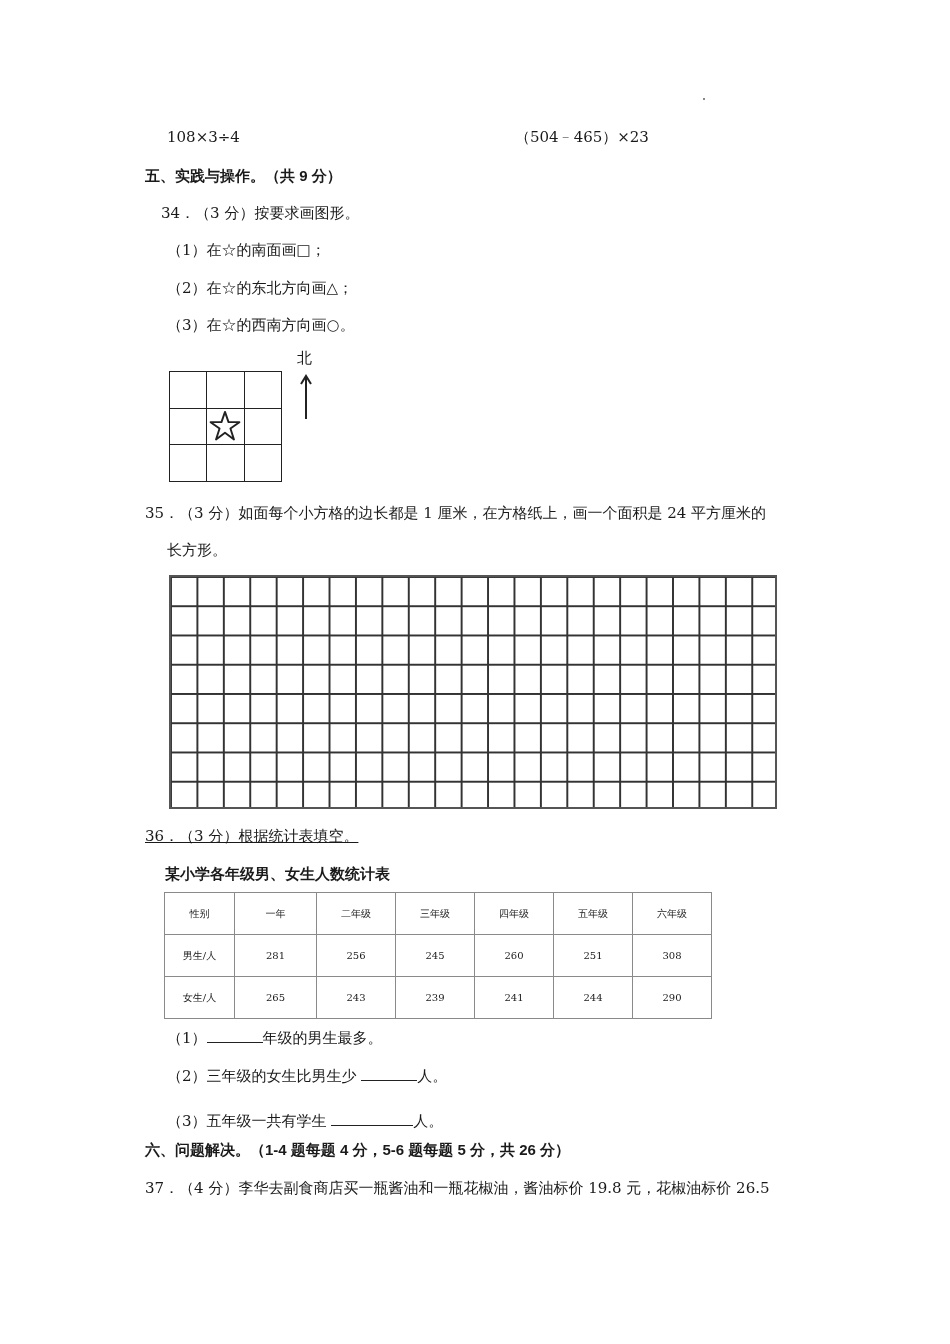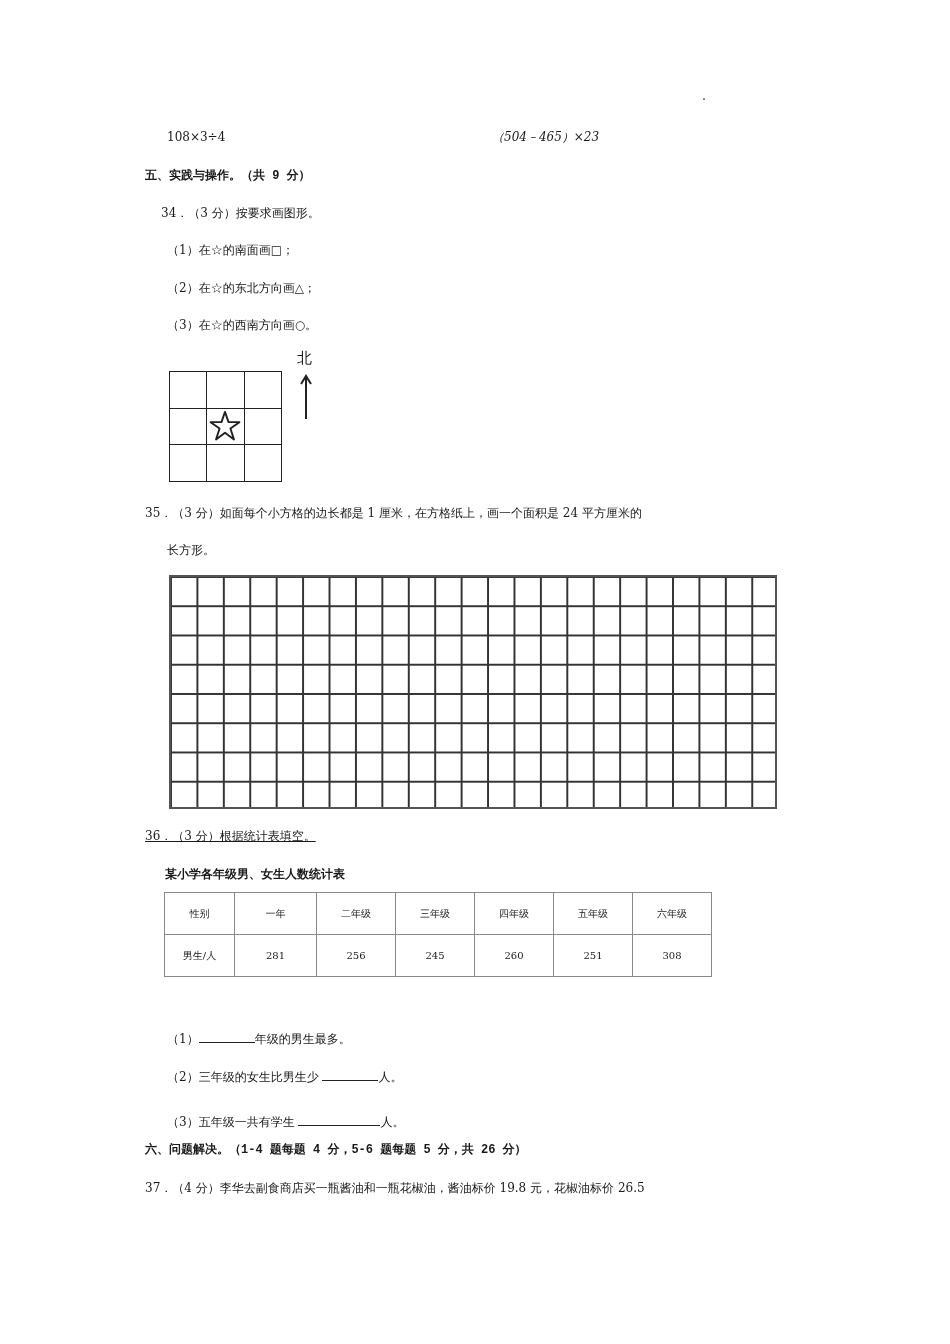--- a/index.html
+++ b/index.html
@@ -1,22 +1,22 @@
 <!DOCTYPE html>
 <html><head>
   <meta charset="utf-8">
   <style>
     html, body { margin:0; padding:0; }
     body {
       width:950px; height:1344px; background:#ffffff; position:relative; overflow:hidden;
       font-family: "DejaVu Serif", "Liberation Serif", serif; color:#1a1a1a;
     }
     .abs { position:absolute; white-space:nowrap; }
-    .t { font-size:12px; line-height:20px; }
-    .bold { font-weight:bold; font-family:Liberation Mono, monospace; }
+    .t { font-size:15px; line-height:20px; }
+    .bold { font-weight:bold; font-family:Liberation Sans, sans-serif; }
     .dot { position:absolute; left:703px; top:98px; width:2px; height:2px; background:#888; }
 
     
     .cgrid { position:absolute; left:169px; top:371px; width:113px; height:111px;
       display:grid; grid-template-columns:repeat(3,1fr); grid-template-rows:repeat(3,1fr);
       border-top:1.5px solid #222; border-left:1.5px solid #222; box-sizing:border-box; }
     .cgrid .cell { border-right:1.5px solid #222; border-bottom:1.5px solid #222; position:relative; }
     .star { position:absolute; left:50%; top:50%; transform:translate(-50%,-50%); width:32px; height:32px; }
     .north { position:absolute; left:298px; top:351px; width:20px; height:70px; }
     .north-label { position:absolute; left:297px; top:349px; font-size:15px; line-height:18px; font-family:"DejaVu Sans", sans-serif; }
@@ -35,21 +35,21 @@
     table.stat { position:absolute; left:164px; top:892px; border-collapse:collapse; font-size:10px; }
     table.stat td { border:1px solid #8a8a8a; height:41px; text-align:center; padding:0; }
     .blank { display:inline-block; border-bottom:1.2px solid #222; height:14px; vertical-align:baseline; }
   </style>
 </head>
 <body>
 
 <div class="dot"></div>
 
 <div class="abs t" style="left:167px;top:127px;">108×3÷4</div>
-<div class="abs t" style="left:492px;top:127px;font-style:italic;">（504﹣465）×23</div>
+<div class="abs t" style="left:515px;top:127px;">（504﹣465）×23</div>
 
 <div class="abs t bold" style="left:145px;top:166px;">五、实践与操作。（共 9 分）</div>
 
 <div class="abs t" style="left:145px;top:203px;margin-left:16px;">34．（3 分）按要求画图形。</div>
 <div class="abs t" style="left:167px;top:240px;">（1）在☆的南面画□；</div>
 <div class="abs t" style="left:167px;top:278px;">（2）在☆的东北方向画△；</div>
 <div class="abs t" style="left:167px;top:315px;">（3）在☆的西南方向画○。</div>
 
 <div class="cgrid">
   <div class="cell"></div>
@@ -92,20 +92,29 @@
   </tr>
   <tr>
     <td>男生/人</td>
     <td>281</td>
     <td>256</td>
     <td>245</td>
     <td>260</td>
     <td>251</td>
     <td>308</td>
   </tr>
+  <tr>
+    <td>女生/人</td>
+    <td>265</td>
+    <td>243</td>
+    <td>239</td>
+    <td>241</td>
+    <td>244</td>
+    <td>290</td>
+  </tr>
 </tbody>
   </table>
 
 <div class="abs t" style="left:167px;top:1028px;">
   <span>（1）</span><span class="blank" style="width:56px"></span><span>年级的男生最多。</span>
 </div>
 <div class="abs t" style="left:167px;top:1066px;">
   <span>（2）</span><span>三年级的女生比男生少 </span><span class="blank" style="width:56px"></span><span>人。</span>
 </div>
 <div class="abs t" style="left:167px;top:1111px;">

